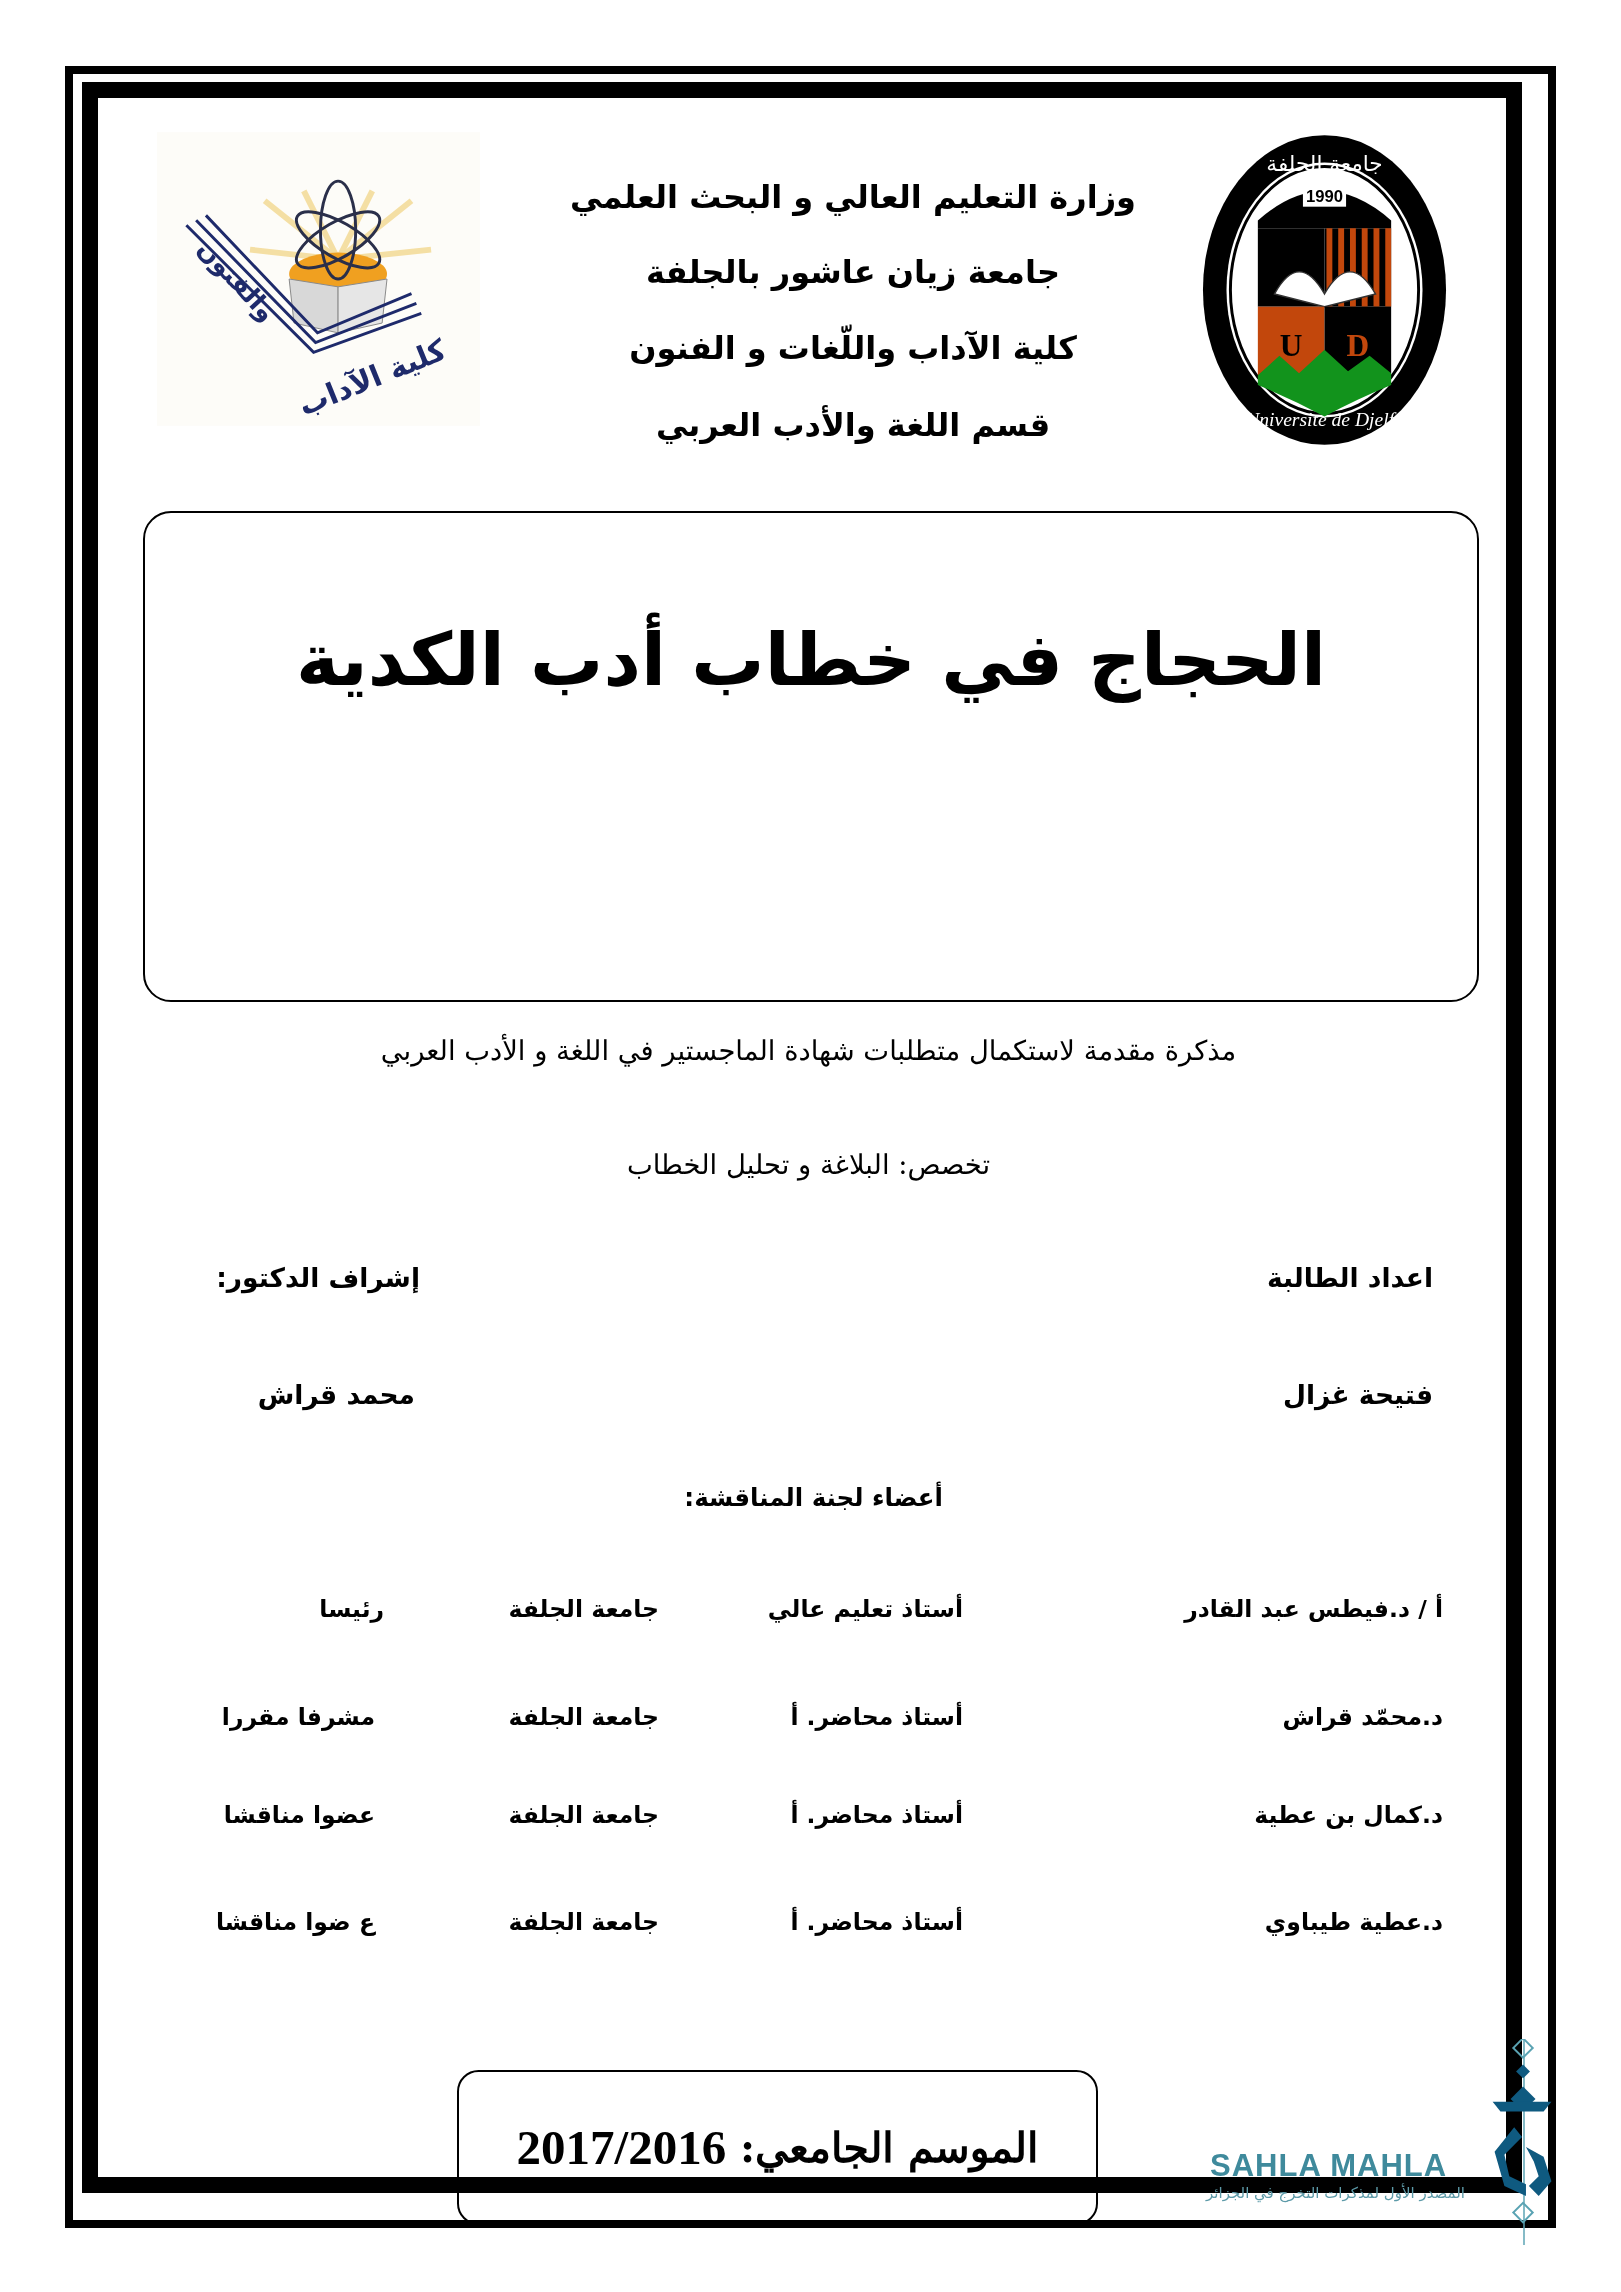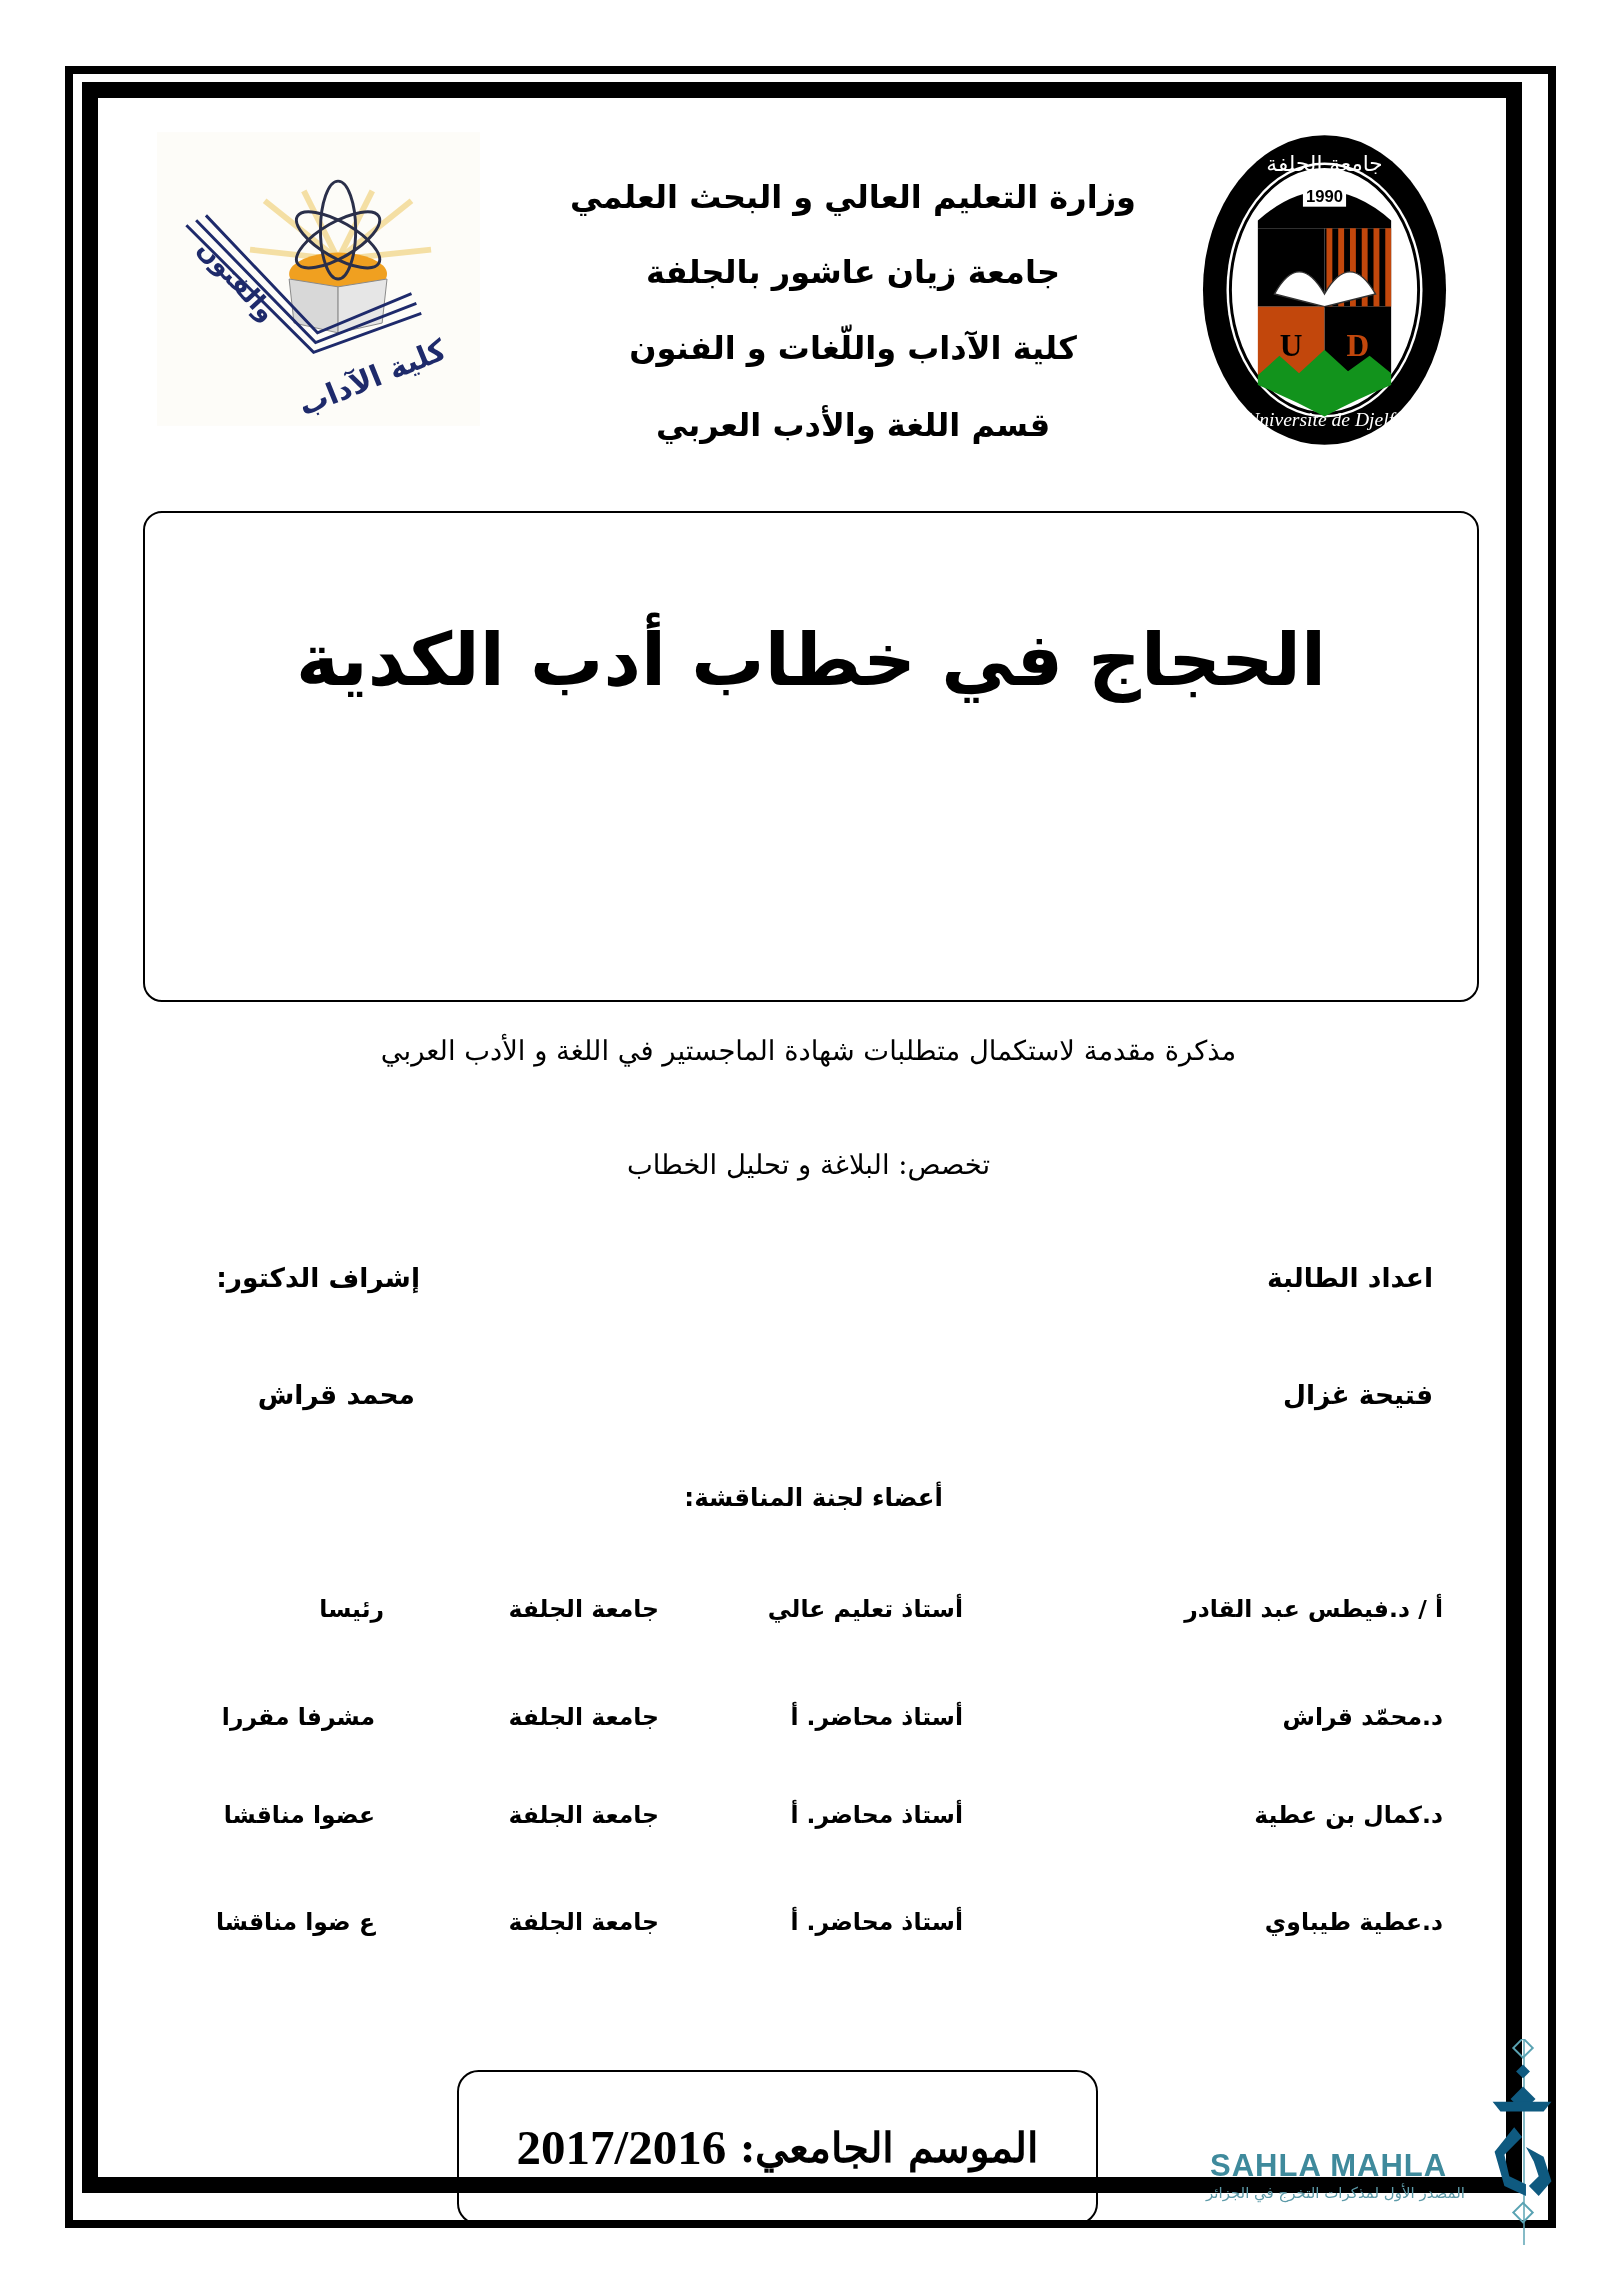--- a/index.html
+++ b/index.html
@@ -7,21 +7,21 @@
          font-family: "DejaVu Serif", "Liberation Serif", serif; color: #000; }
   .frame-outer { position: absolute; left: 65px; top: 66px; width: 1475px; height: 2146px;
                  border: 8.8px solid #000; }
   .frame-inner { position: absolute; left: 82px; top: 82px; width: 1408px; height: 2079px;
                  border: 16.7px solid #000; }
   .abs { position: absolute; }
   .hdr-line { position: absolute; left: 549px; width: 608px; text-align: center;
               font-weight: bold; font-size: 32px; line-height: 39px; direction: rtl;
               font-family: "DejaVu Sans", sans-serif; }
   .title-box { position: absolute; left: 143px; top: 511px; width: 1336px; height: 491px;
-               border: 2px solid #000; border-radius: 19px; box-sizing: border-box; }
+               border: 2px solid #000; border-radius: 28px; box-sizing: border-box; }
   .main-title { position: absolute; left: 0; right: 0; top: 98px; text-align: center;
                 font-size: 73px; font-weight: bold; direction: rtl; line-height: 98px;
                 font-family: "DejaVu Sans", sans-serif; }
   .sub-title { position: absolute; right: 186px; top: 319px; text-align: right;
                font-size: 55px; font-weight: bold; direction: rtl; line-height: 78px;
                font-family: "DejaVu Sans", sans-serif; }
   .plain-line { position: absolute; left: 196px; width: 1225px; text-align: center;
                 font-size: 27.4px; direction: rtl; line-height: 39px; }
   .bold-lbl { position: absolute; font-size: 26.5px; font-weight: bold; direction: rtl;
               line-height: 39px; white-space: nowrap; font-family: "DejaVu Sans", sans-serif; }

